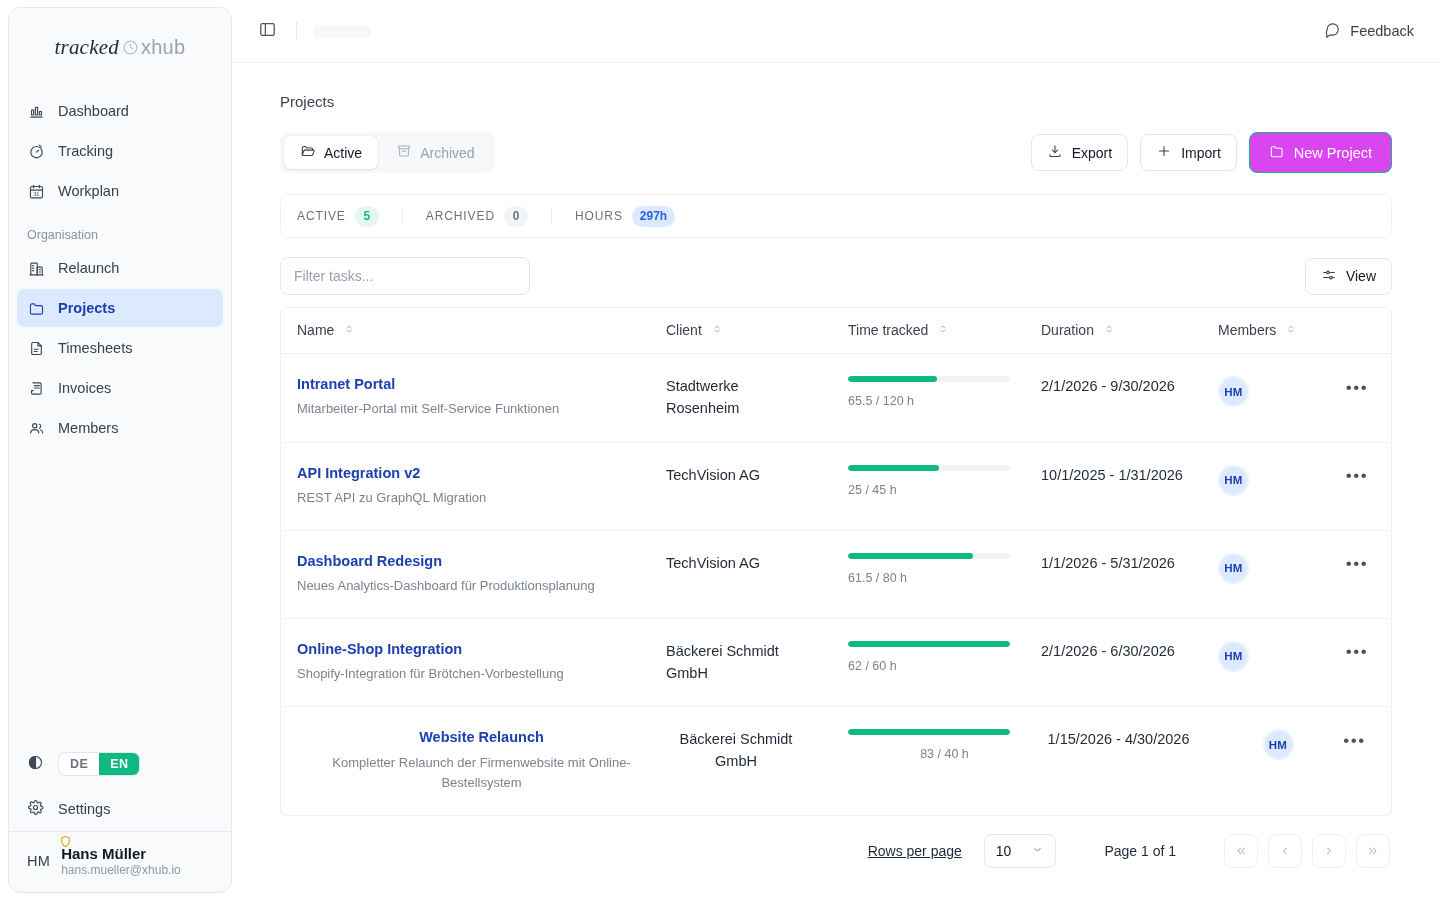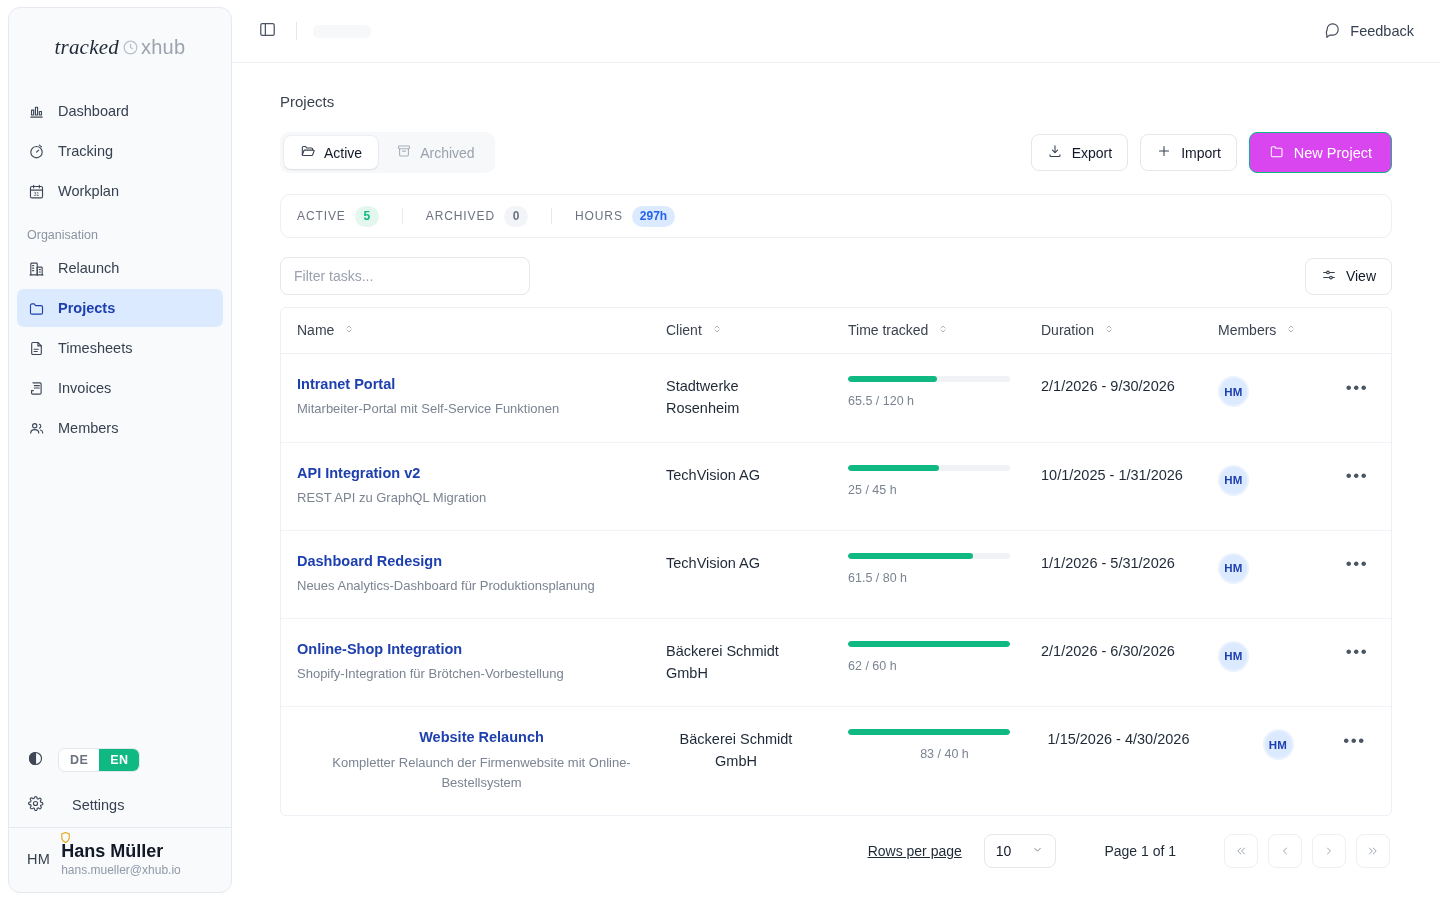--- a/index.html
+++ b/index.html
@@ -59,33 +59,33 @@
     background: #ffffff;
   }
   .lang-btn {
     padding: 4px 11px; font-size: 12.5px; font-weight: 700; color: #6b7280;
     cursor: pointer; letter-spacing: .4px; background: transparent; border: none;
     font-family: inherit;
   }
   .lang-btn.on { background: #10b981; color: #ffffff; }
 
   .settings-row {
-    display: flex; align-items: center; gap: 28px;
+    display: flex; align-items: center; gap: 14px;
     padding: 0 18px; height: 44px; font-size: 14.5px; color: #374151; cursor: pointer;
   }
   .settings-row svg { stroke: #3f4756; fill: none; stroke-width: 1.6; }
 
   .user-box {
     border-top: 1px solid #e6eaf0;
     display: flex; align-items: center; gap: 11px;
     padding: 13px 16px 15px 18px;
   }
   .user-initials { font-size: 14.5px; color: #374151; letter-spacing: .3px; }
   .user-meta { display: flex; flex-direction: column; gap: 1px; position: relative; }
-  .user-name { font-size: 18px; font-weight: 700; color: #111827; }
+  .user-name { font-size: 15px; font-weight: 700; color: #111827; }
   .user-mail { font-size: 12px; color: #9099a8; }
   .shield-badge { position: absolute; top: -11px; left: -2px; }
 
   
   .main { flex: 1; display: flex; flex-direction: column; min-width: 0; }
   .topbar {
     height: 63px; border-bottom: 1px solid #eceff3;
     display: flex; align-items: center; padding: 0 26px 0 26px;
   }
   .panel-toggle { width: 22px; height: 22px; display: inline-flex; cursor: pointer; }

